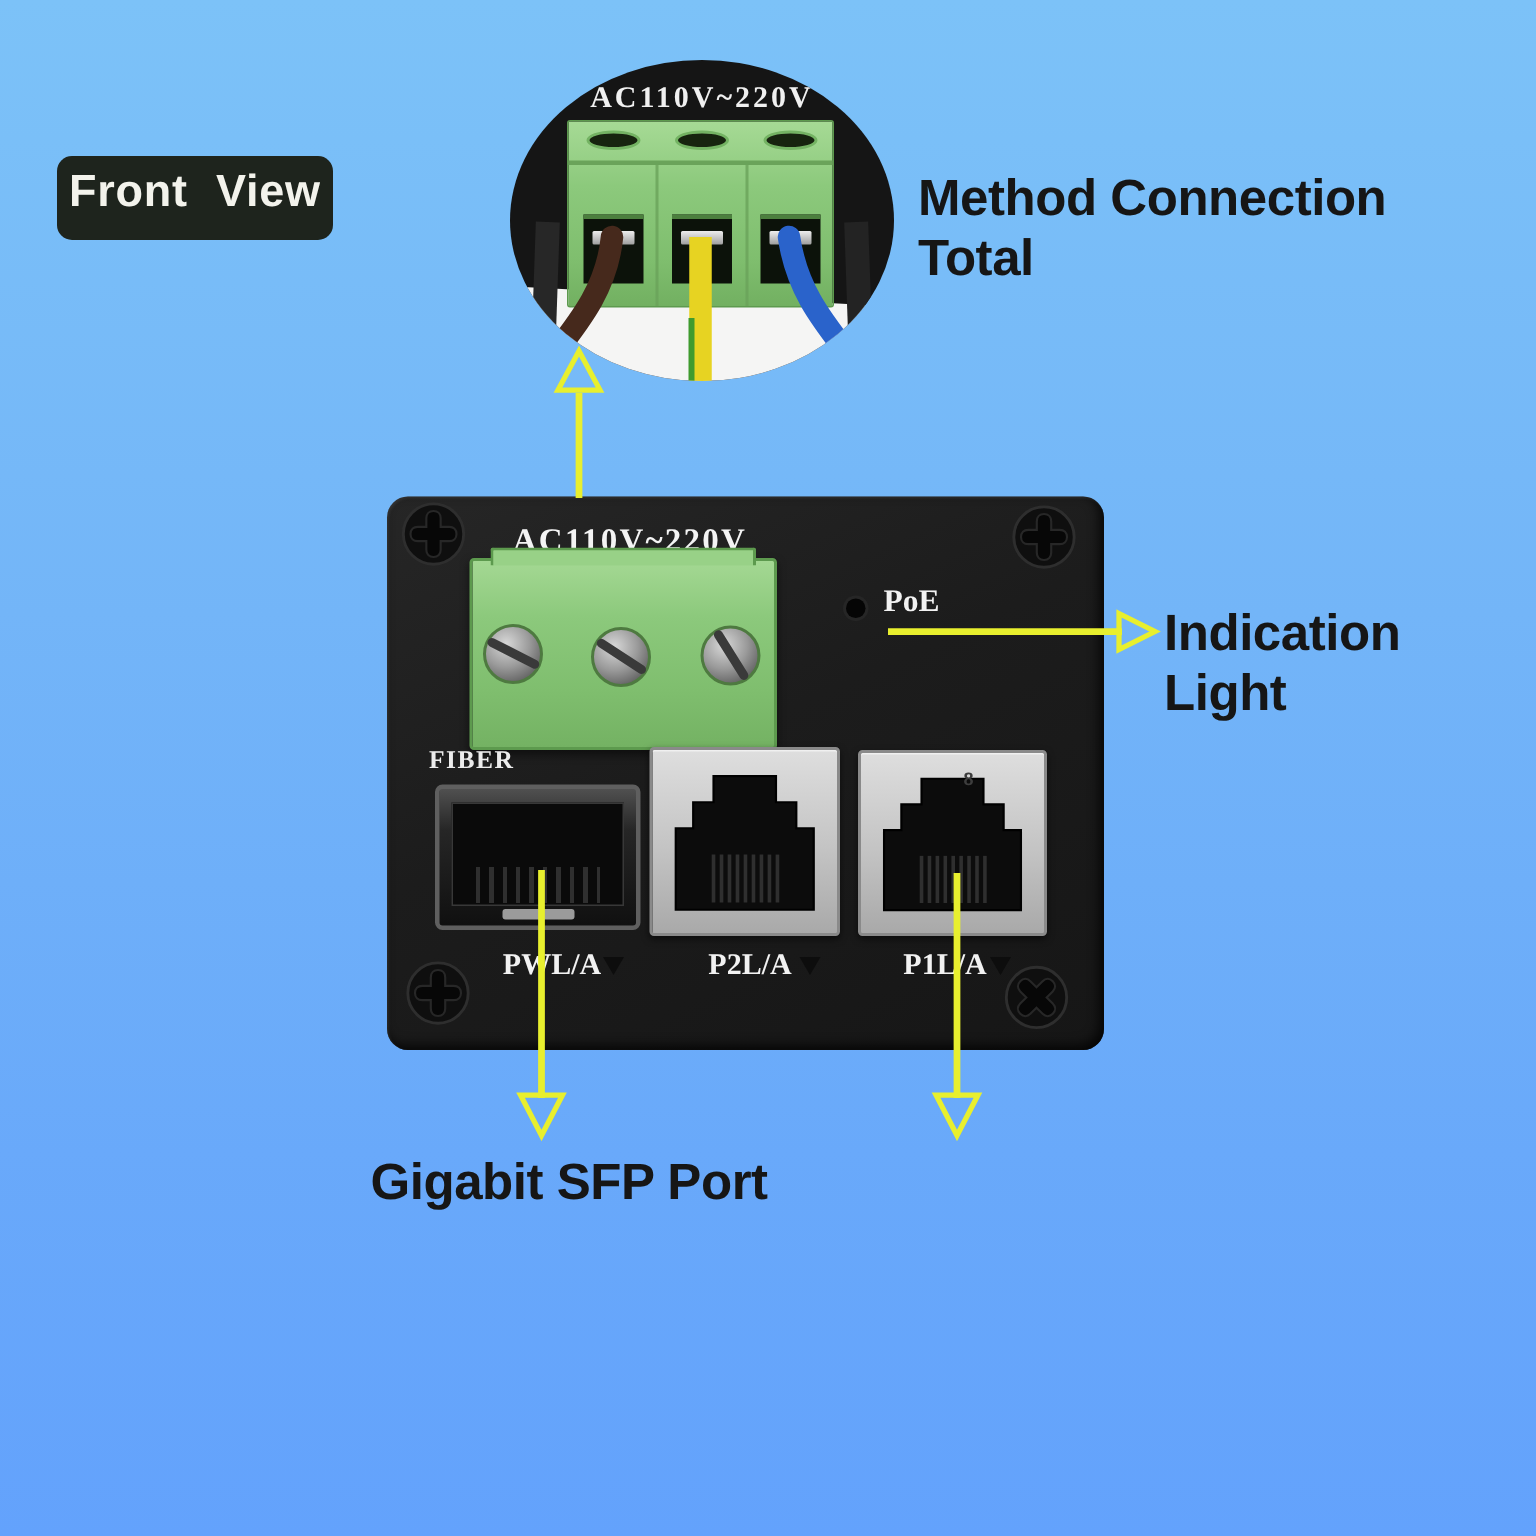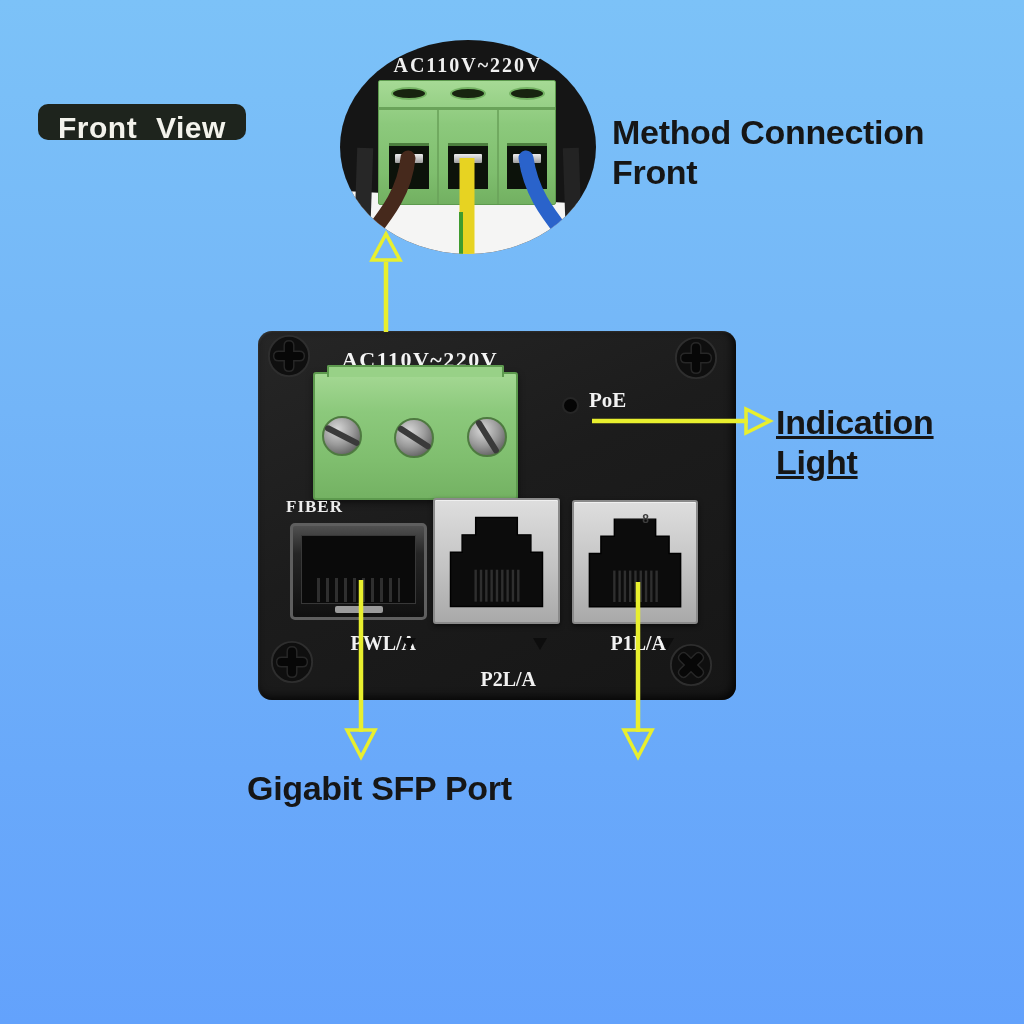--- a/index.html
+++ b/index.html
@@ -4,21 +4,21 @@
 <style>
   :root{
     --background-top:#7cc2f8; --background-bottom:#63a2fc;
     --arrow:#e8ef2e; --badge-bg:#1e241d; --device-body:#1c1c1c; --terminal-green:#8cc97c;
   }
   *{margin:0;padding:0;box-sizing:border-box;}
   body{font-family:"Liberation Sans",sans-serif;}
   .canvas{position:relative;width:1024px;height:1024px;overflow:hidden;
     background:linear-gradient(180deg,var(--background-top) 0%,#73b5f8 40%,#69a9fa 75%,var(--background-bottom) 100%);}
   
-  .badge{position:absolute;left:38px;top:104px;height:36px;line-height:48px;padding:0 20px;
+  .badge{position:absolute;left:38px;top:104px;height:56px;line-height:48px;padding:0 8px;
     background:var(--badge-bg);border-radius:10px;color:#f3f3ec;font-size:30px;font-weight:bold;
     letter-spacing:.5px;word-spacing:10px;}
   
   .inset{position:absolute;left:340px;top:40px;width:256px;height:214px;border-radius:50%;
     overflow:hidden;background:#151515;}
   .inset-white{position:absolute;left:-30px;top:158px;width:330px;height:130px;background:#f5f5f4;
     transform:rotate(3deg);}
   .rail{position:absolute;width:16px;height:70px;background:#272727;top:108px;}
   .rail.left{left:16px;transform:rotate(2deg);}
   .rail.right{left:224px;background:#232323;transform:rotate(-2deg);}
@@ -61,34 +61,34 @@
     background:repeating-linear-gradient(90deg,#2f2f2f 0 3px,#0a0a0a 3px 9px);}
   .sfp-latch{position:absolute;left:50%;transform:translateX(-50%);bottom:4px;width:48px;height:7px;
     background:#9b9b9b;border-radius:2px;}
   .rj45{position:absolute;border:2px solid #8a8a8a;border-radius:3px;
     background:linear-gradient(180deg,#dedede 0%,#c3c3c3 55%,#a9a9a9 100%);
     box-shadow:inset 0 1px 0 #f0f0f0, 0 2px 5px rgba(0,0,0,.55);}
   .rj45 svg{display:block;width:100%;height:100%;}
   .rj45-p2{left:175px;top:167px;width:127px;height:126px;}
   .rj45-p1{left:314px;top:169px;width:126px;height:124px;}
   .port-mark{position:absolute;left:56%;top:10px;color:#3d3d3d;font-size:12px;font-weight:bold;}
-  .port-label{position:absolute;top:301px;display:flex;justify-content:flex-end;gap:0;color:#f2f2f2;
+  .port-label{position:absolute;top:301px;display:flex;justify-content:center;gap:0;color:#f2f2f2;
     font-family:"Liberation Serif",serif;font-weight:bold;font-size:20px;}
-  .pl-pw{left:62px;width:96px;} .pl-p2{left:206px;width:72px;margin-top:36px;} .pl-p1{left:336px;width:72px;}
+  .pl-pw{left:62px;width:96px;} .pl-p2{left:206px;width:72px;} .pl-p1{left:336px;width:72px;}
   .tri{position:absolute;width:0;height:0;border-left:7px solid transparent;border-right:7px solid transparent;
     border-top:12px solid #0d0d0d;top:307px;}
   
   .arrows{position:absolute;left:0;top:0;pointer-events:none;}
   .arrow-shaft{stroke:var(--arrow);stroke-width:4.5;fill:none;}
   .arrow-head{stroke:var(--arrow);stroke-width:3.5;fill:none;stroke-linejoin:miter;}
   
   .callout{position:absolute;color:#161616;font-size:34px;line-height:40px;font-weight:bold;
     letter-spacing:-0.3px;}
   .co-power{left:612px;top:112px;}
-  .co-indication{left:776px;top:402px;text-decoration:underline;}
+  .co-indication{left:776px;top:402px;}
   .co-sfp{left:247px;top:768px;}
   .co-rj45{left:553px;top:768px;line-height:40px;}
 </style>
 </head>
 <body>
 
 <div class="canvas">
 
   <div class="badge">
     <span>Front View</span>
@@ -250,21 +250,21 @@
       <path class="arrow-head" d="M347,730 L361,757 L375,730 Z"></path>
     </g>
     <g>
       <line class="arrow-shaft" x1="638" y1="582" x2="638" y2="732"></line>
       <path class="arrow-head" d="M624,730 L638,757 L652,730 Z"></path>
     </g>
   </svg>
 
   <div class="callout co-power">
     <div>Method Connection</div>
-    <div>Front</div>
+    <div>Total</div>
   </div>
 
   <div class="callout co-indication">Indication Light</div>
 
   <div class="callout co-sfp">
     <div>Gigabit SFP Port</div>
   </div>
 
 
 </div>

